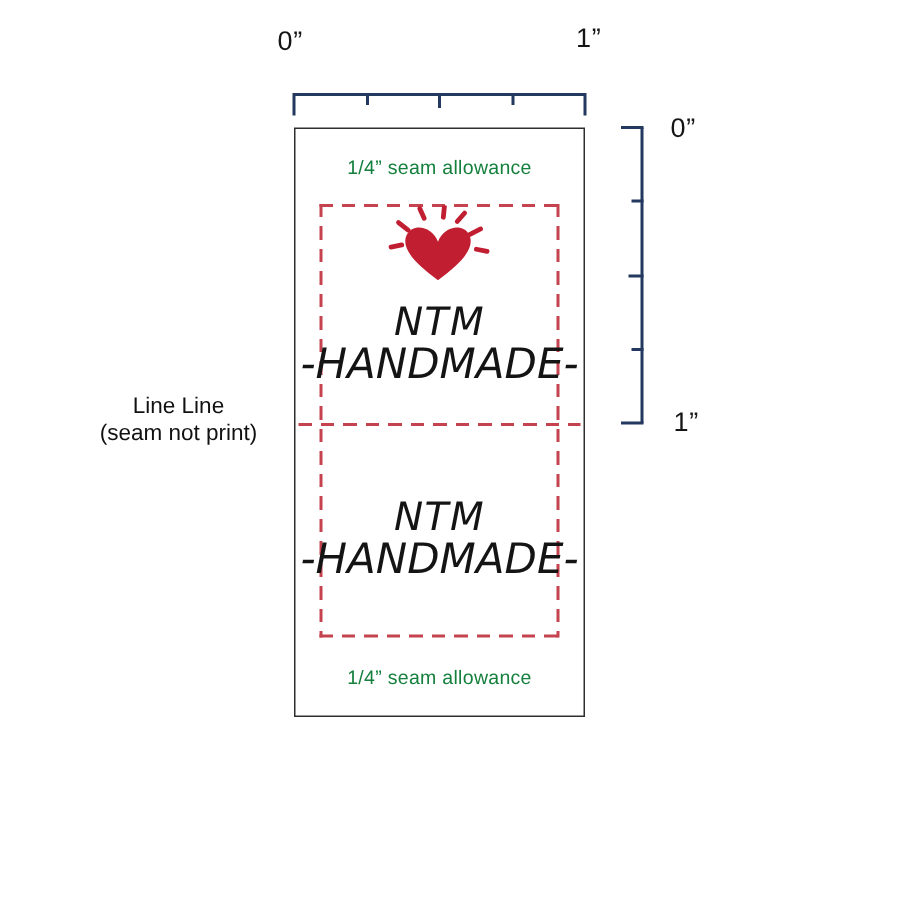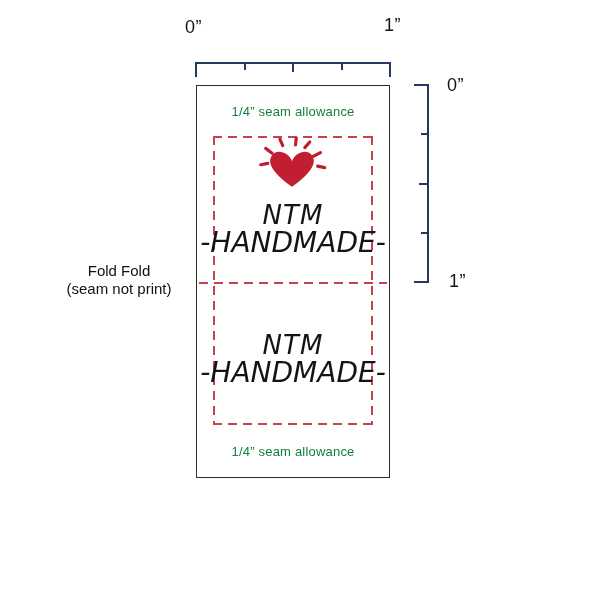--- a/index.html
+++ b/index.html
@@ -120,17 +120,17 @@
     <div class="brand l1 front-l1">NTM</div>
     <div class="brand l2 front-l2">-HANDMADE-</div>
 
     <div class="brand l1 back-l1">NTM</div>
     <div class="brand l2 back-l2">-HANDMADE-</div>
 
     <div class="seam-text seam-bottom">1/4” seam allowance</div>
   </div>
 
   <div class="fold-note">
-    <div>Fold Fold</div>
+    <div>Line Line</div>
     <div>(seam not print)</div>
   </div>
 
 </div>
 
 </body></html>

